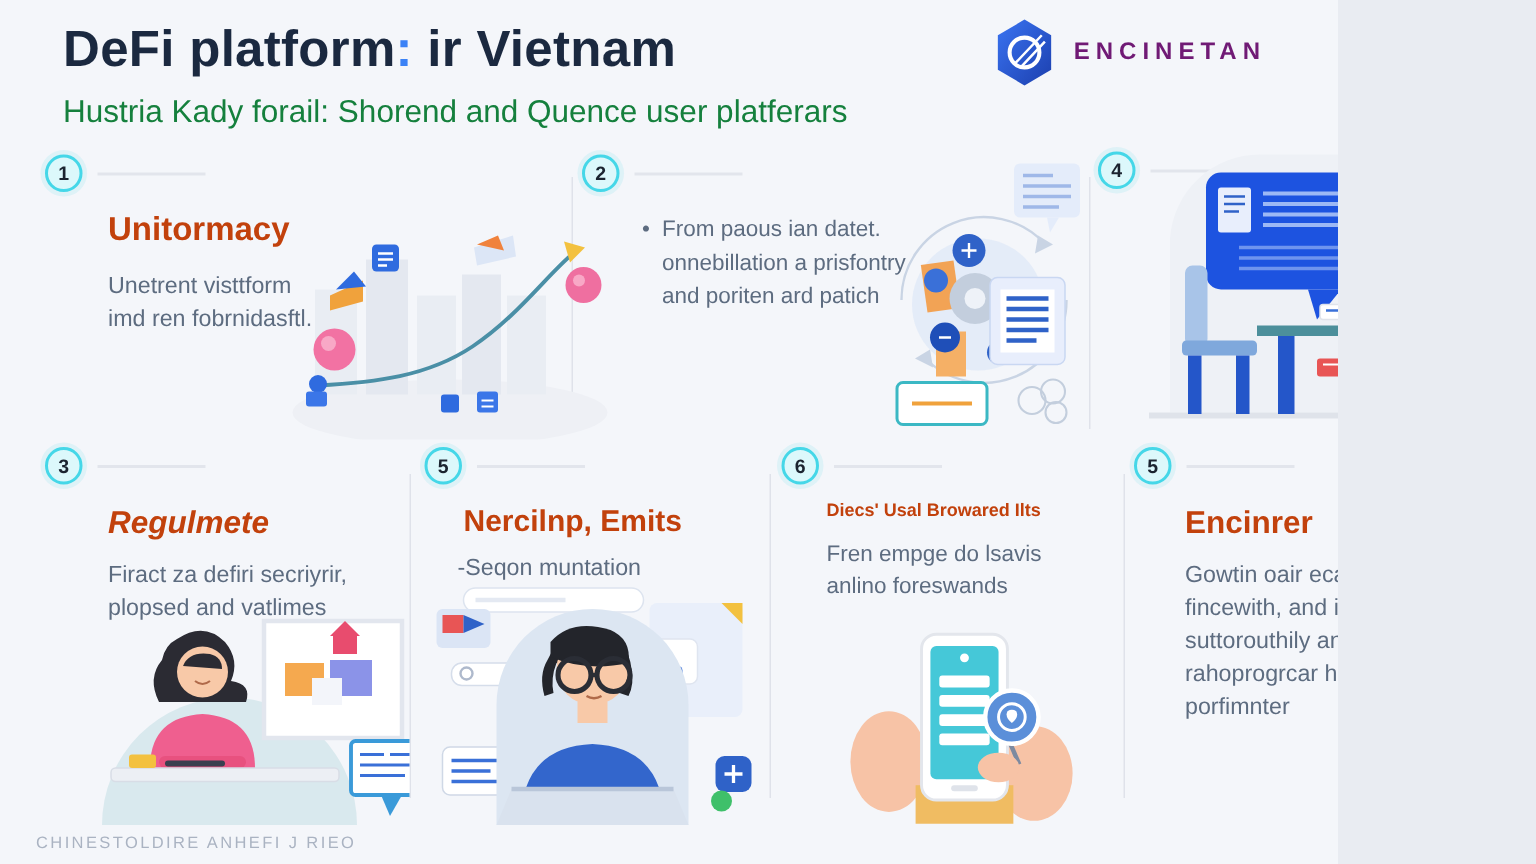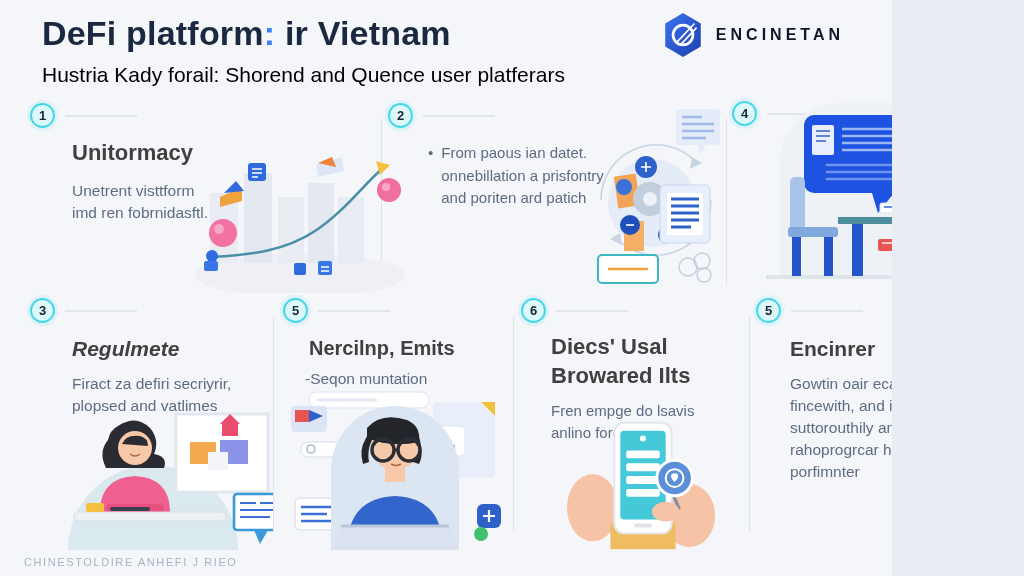--- a/index.html
+++ b/index.html
@@ -4,35 +4,35 @@
 <style>
   * { margin:0; padding:0; box-sizing:border-box; }
   html,body { width:1024px; height:576px; }
   body { font-family:"Liberation Sans", sans-serif; background:#e9ecf2; }
   .stage { position:relative; width:892px; height:576px; background:#f4f6fa; overflow:hidden; }
 
   
   .hdr { position:absolute; left:42px; top:14px; }
   .hdr h1 { font-size:34px; font-weight:bold; color:#1b2940; letter-spacing:.2px; }
   .hdr h1 .accent { color:#3b82f6; }
-  .hdr p { margin-top:10px; font-size:21px; color:#000000; font-weight:400; }
+  .hdr p { margin-top:10px; font-size:21px; color:#15803d; font-weight:400; }
 
   
   .logo { position:absolute; right:48px; top:12px; display:flex; align-items:center; gap:12px; }
   .logo svg { width:42px; height:46px; }
-  .logo .logo-text { font-size:16px; font-weight:bold; letter-spacing:4px; color:#0f172a; }
+  .logo .logo-text { font-size:16px; font-weight:bold; letter-spacing:4px; color:#701a75; }
 
   
   .sec { position:absolute; }
   .badge-row { display:flex; align-items:center; }
   .badge { width:25px; height:25px; border-radius:50%; border:2px solid #45d7e8; background:#dcf8fb;
            color:#1b2430; font-size:13px; font-weight:bold; display:flex; align-items:center; justify-content:center;
            box-shadow:0 0 0 3px rgba(69,215,232,.12); flex:0 0 auto; }
   .badge-line { width:72px; height:2px; background:#e2e5ec; margin-left:10px; }
-  .sec h2 { color:#404040; font-weight:bold; }
+  .sec h2 { color:#c2410c; font-weight:bold; }
   .sec p { color:#5d6c80; }
 
   .sec1 { left:30px; top:103px; width:350px; height:192px; }
   .sec1 h2 { margin:12px 0 0 42px; font-size:22px; }
   .sec1 p { margin:14px 0 0 42px; font-size:15.5px; line-height:1.45; width:150px; }
   .sec1 .illus { position:absolute; left:160px; top:32px; width:220px; height:158px; }
 
   .sec2 { left:388px; top:103px; width:332px; height:192px; }
   .sec2 h2 { margin:18px 0 0 40px; font-size:21px; }
   .sec2 .bullet { display:flex; gap:8px; margin:14px 0 0 40px; width:190px; font-size:15px; line-height:1.5; color:#5d6c80; }
@@ -45,21 +45,21 @@
   .sec4 h2 { margin:14px 0 0 42px; font-size:21px;font-style:italic; }
   .sec4 p { margin:12px 0 0 42px; font-size:15.5px; line-height:1.45; width:185px; }
   .sec4 .illus { position:absolute; left:28px; top:110px; width:215px; height:142px; }
 
   .sec5 { left:283px; top:298px; width:227px; height:252px; }
   .sec5 h2 { margin:14px 0 0 26px; font-size:20px; }
   .sec5 p { margin:10px 0 0 22px; font-size:15.5px; width:180px; }
   .sec5 .illus { position:absolute; left:2px; top:90px; width:222px; height:162px; }
 
   .sec6 { left:521px; top:298px; width:226px; height:252px; }
-  .sec6 h2 { margin:10px 0 0 30px; font-size:22px; line-height:1.3; width:160px; }
+  .sec6 h2 { margin:10px 0 0 30px; font-size:12px; line-height:1.3; width:160px; }
   .sec6 p { margin:10px 0 0 30px; font-size:15px; line-height:1.45; width:170px; }
   .sec6 .illus { position:absolute; left:42px; top:118px; width:158px; height:134px; }
 
   .sec7 { left:756px; top:298px; width:262px; height:252px; }
   .sec7 h2 { margin:14px 0 0 34px; font-size:21px; }
   .sec7 p { margin:12px 0 0 34px; font-size:15.5px; line-height:1.42; width:205px; }
 
   .divider { position:absolute; width:1px; background:#dfe2ea; }
   .v1 { left:381px; top:118px; height:158px; }
   .v2 { left:726px; top:118px; height:168px; }

